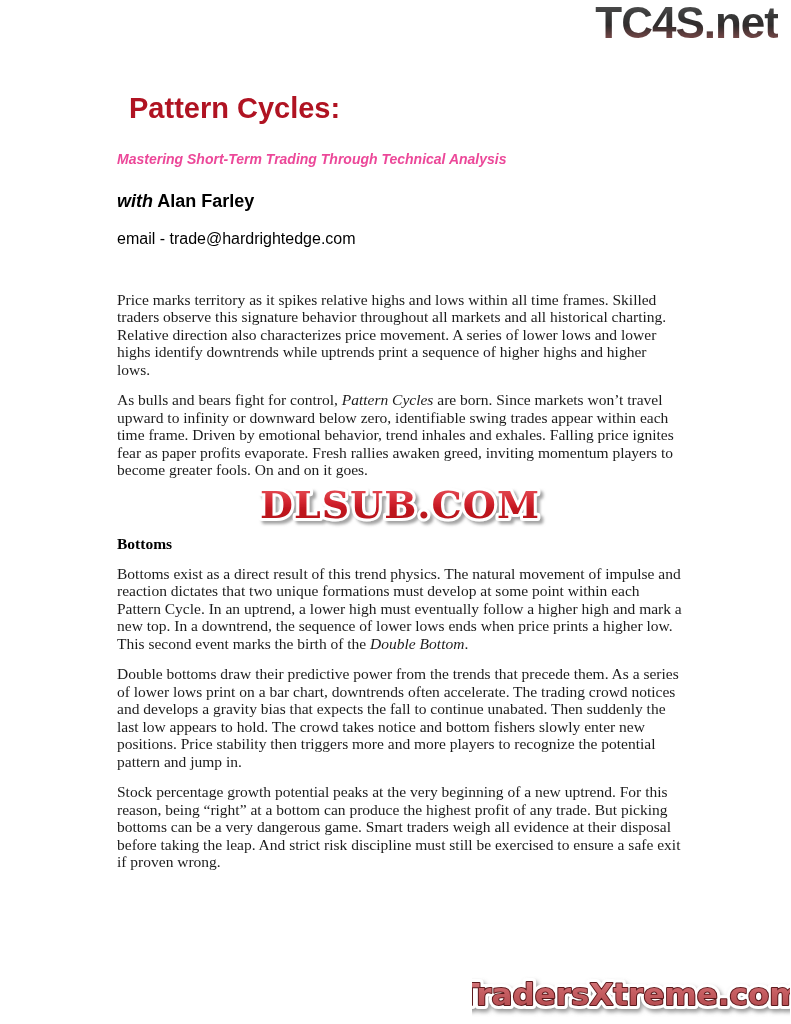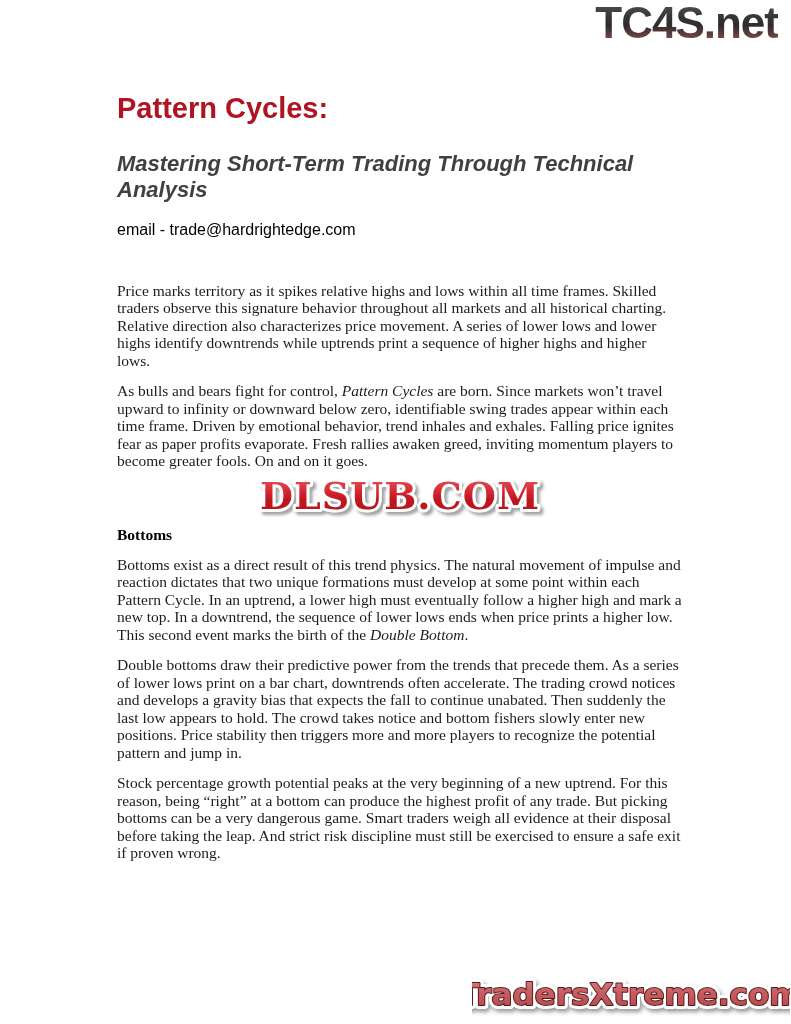--- a/index.html
+++ b/index.html
@@ -28,35 +28,35 @@
   }
 
   .content {
     position: absolute;
     left: 117px;
     top: 0;
     width: 565px;
   }
 
   .doc-title {
-    margin: 93px 0 0 0;
+    margin: 93px 0 0 12px;
     font-family: "Liberation Sans", sans-serif;
     font-weight: bold;
     font-size: 29px;
     line-height: 1.1;
     color: #b01322;
   }
 
   .doc-subtitle {
     margin: 26px 0 0 0;
     font-family: "Liberation Sans", sans-serif;
     font-weight: bold;
     font-style: italic;
-    font-size: 22px;
-    color: #404040;
+    font-size: 14px;
+    color: #ec4899;
   }
 
   .byline {
     margin: 24px 0 0 0;
     font-family: "Liberation Sans", sans-serif;
     font-weight: bold;
     font-size: 18px;
     color: #000;
   }
   .byline .with { font-style: italic; }
@@ -106,20 +106,24 @@
 <body>
 
 <div class="top-logo">TC4S.net</div>
 
 <div class="content">
 
   <h1 class="doc-title">Pattern Cycles:</h1>
 
   <h2 class="doc-subtitle">Mastering Short-Term Trading Through Technical Analysis</h2>
 
+  <div class="byline">
+    <span class="with">with</span>
+    <span>Alan Farley</span>
+  </div>
 
   <div class="email-line">email - trade@hardrightedge.com</div>
 
   <div class="body-text">
     <p class="first-para">Price marks territory as it spikes relative highs and lows within all time frames. Skilled traders observe this signature behavior throughout all markets and all historical charting. Relative direction also characterizes price movement. A series of lower lows and lower highs identify downtrends while uptrends print a sequence of higher highs and higher lows.</p>
 
     <p><span>As bulls and bears fight for control, </span><span class="emph">Pattern Cycles</span><span> are born. Since markets won’t travel upward to infinity or downward below zero, identifiable swing trades appear within each time frame. Driven by emotional behavior, trend inhales and exhales. Falling price ignites fear as paper profits evaporate. Fresh rallies awaken greed, inviting momentum players to become greater fools. On and on it goes.</span></p>
   </div>
 
   <div class="watermark-wrap">

